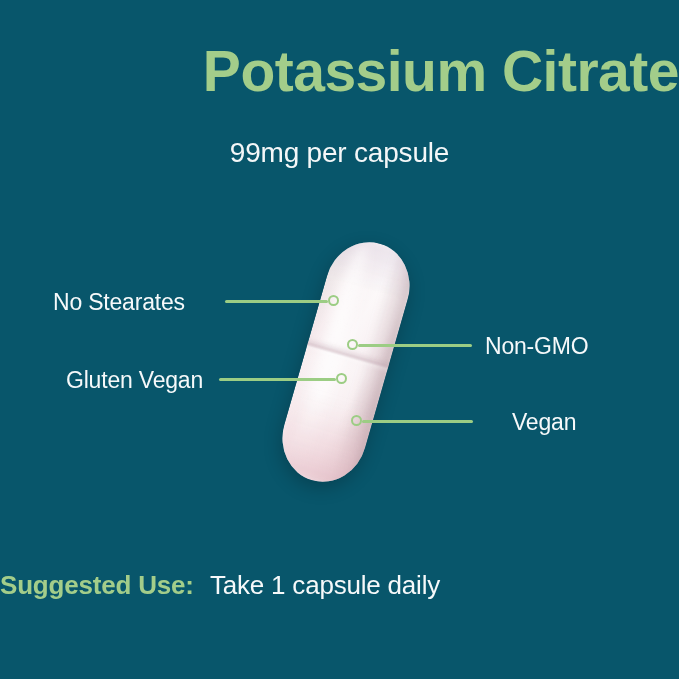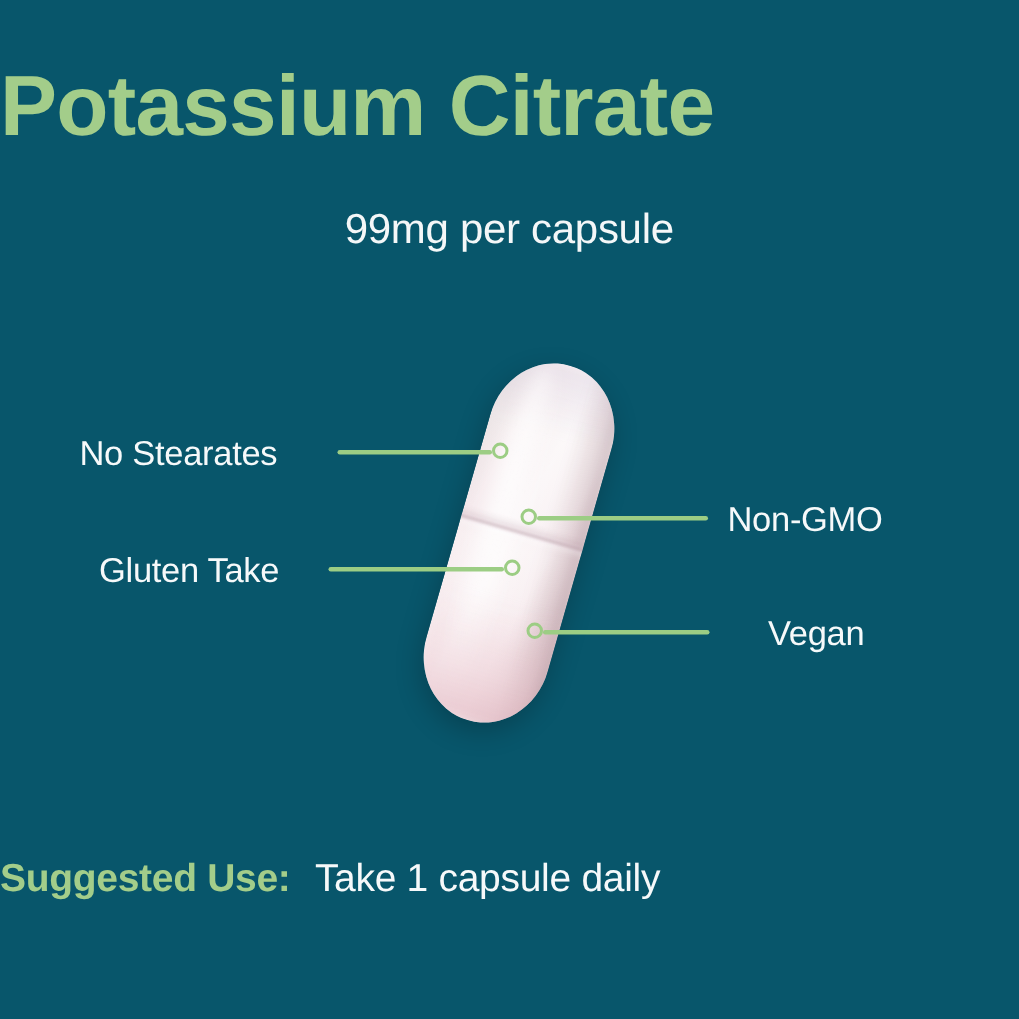--- a/index.html
+++ b/index.html
@@ -12,21 +12,21 @@
   #canvas {
     position:relative;
     width:679px; height:679px;
     background:#08566b;
   }
 
   
   #product-title {
     position:absolute;
     left:0; top:42px; width:679px;
-    text-align:left;
+    text-align:right;
     font-size:57px;
     font-weight:bold;
     letter-spacing:-0.5px;
     color:#a3cd8a;
     line-height:1.05;
     white-space:nowrap;
   }
   #product-dosage {
     position:absolute;
     left:0; top:123px; width:679px;
@@ -200,21 +200,21 @@
   </div>
 
   <div class="callout-label left" style="left:53px; top:289px;">No Stearates</div>
   <div class="leader-line" style="left:225px; top:300px; width:103px;"></div>
   <div class="leader-dot" style="left:328px; top:295px;"></div>
 
   <div class="callout-label right" style="left:485px; top:333px;">Non-GMO</div>
   <div class="leader-line" style="left:358px; top:344px; width:114px;"></div>
   <div class="leader-dot" style="left:347px; top:339px;"></div>
 
-  <div class="callout-label left" style="left:66px; top:367px;">Gluten Take</div>
+  <div class="callout-label left" style="left:66px; top:367px;">Gluten Vegan</div>
   <div class="leader-line" style="left:219px; top:378px; width:117px;"></div>
   <div class="leader-dot" style="left:336px; top:373px;"></div>
 
   <div class="callout-label right" style="left:512px; top:409px;">Vegan</div>
   <div class="leader-line" style="left:362px; top:420px; width:111px;"></div>
   <div class="leader-dot" style="left:351px; top:415px;"></div>
 
   <div id="suggested-use">
     <span id="suggested-use-label">Suggested Use:</span>
     <span id="suggested-use-value">Take 1 capsule daily</span>

